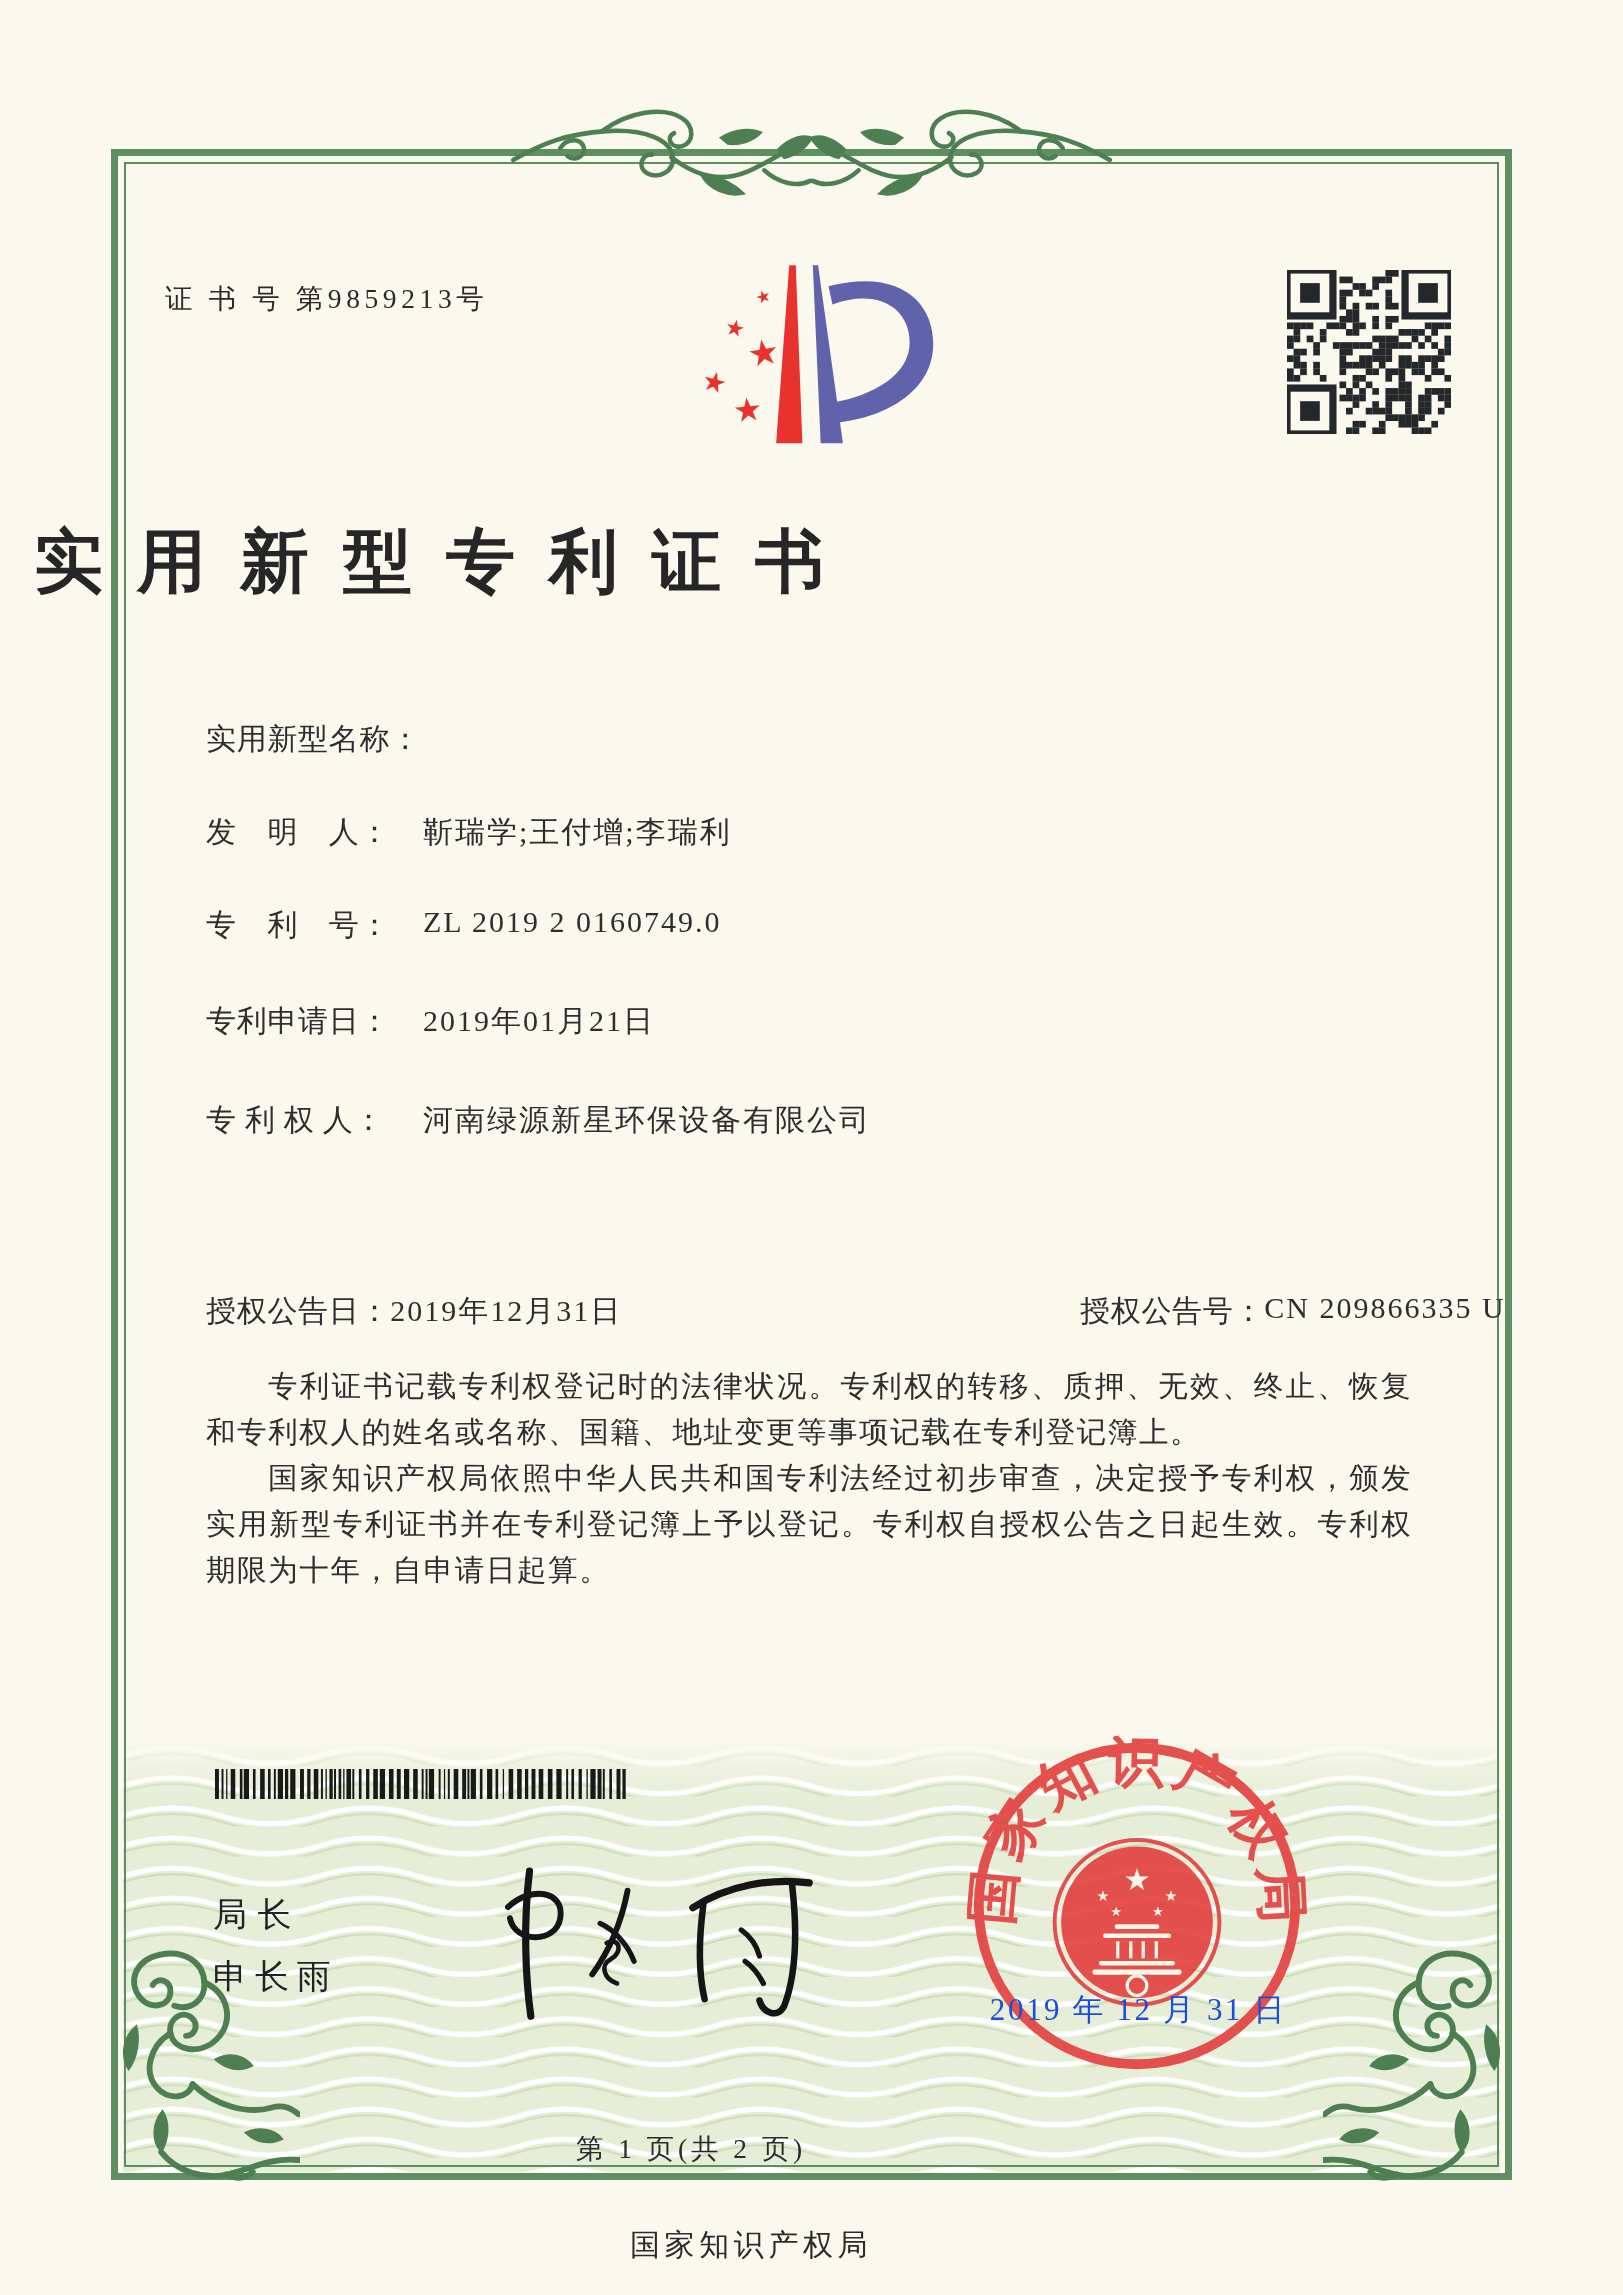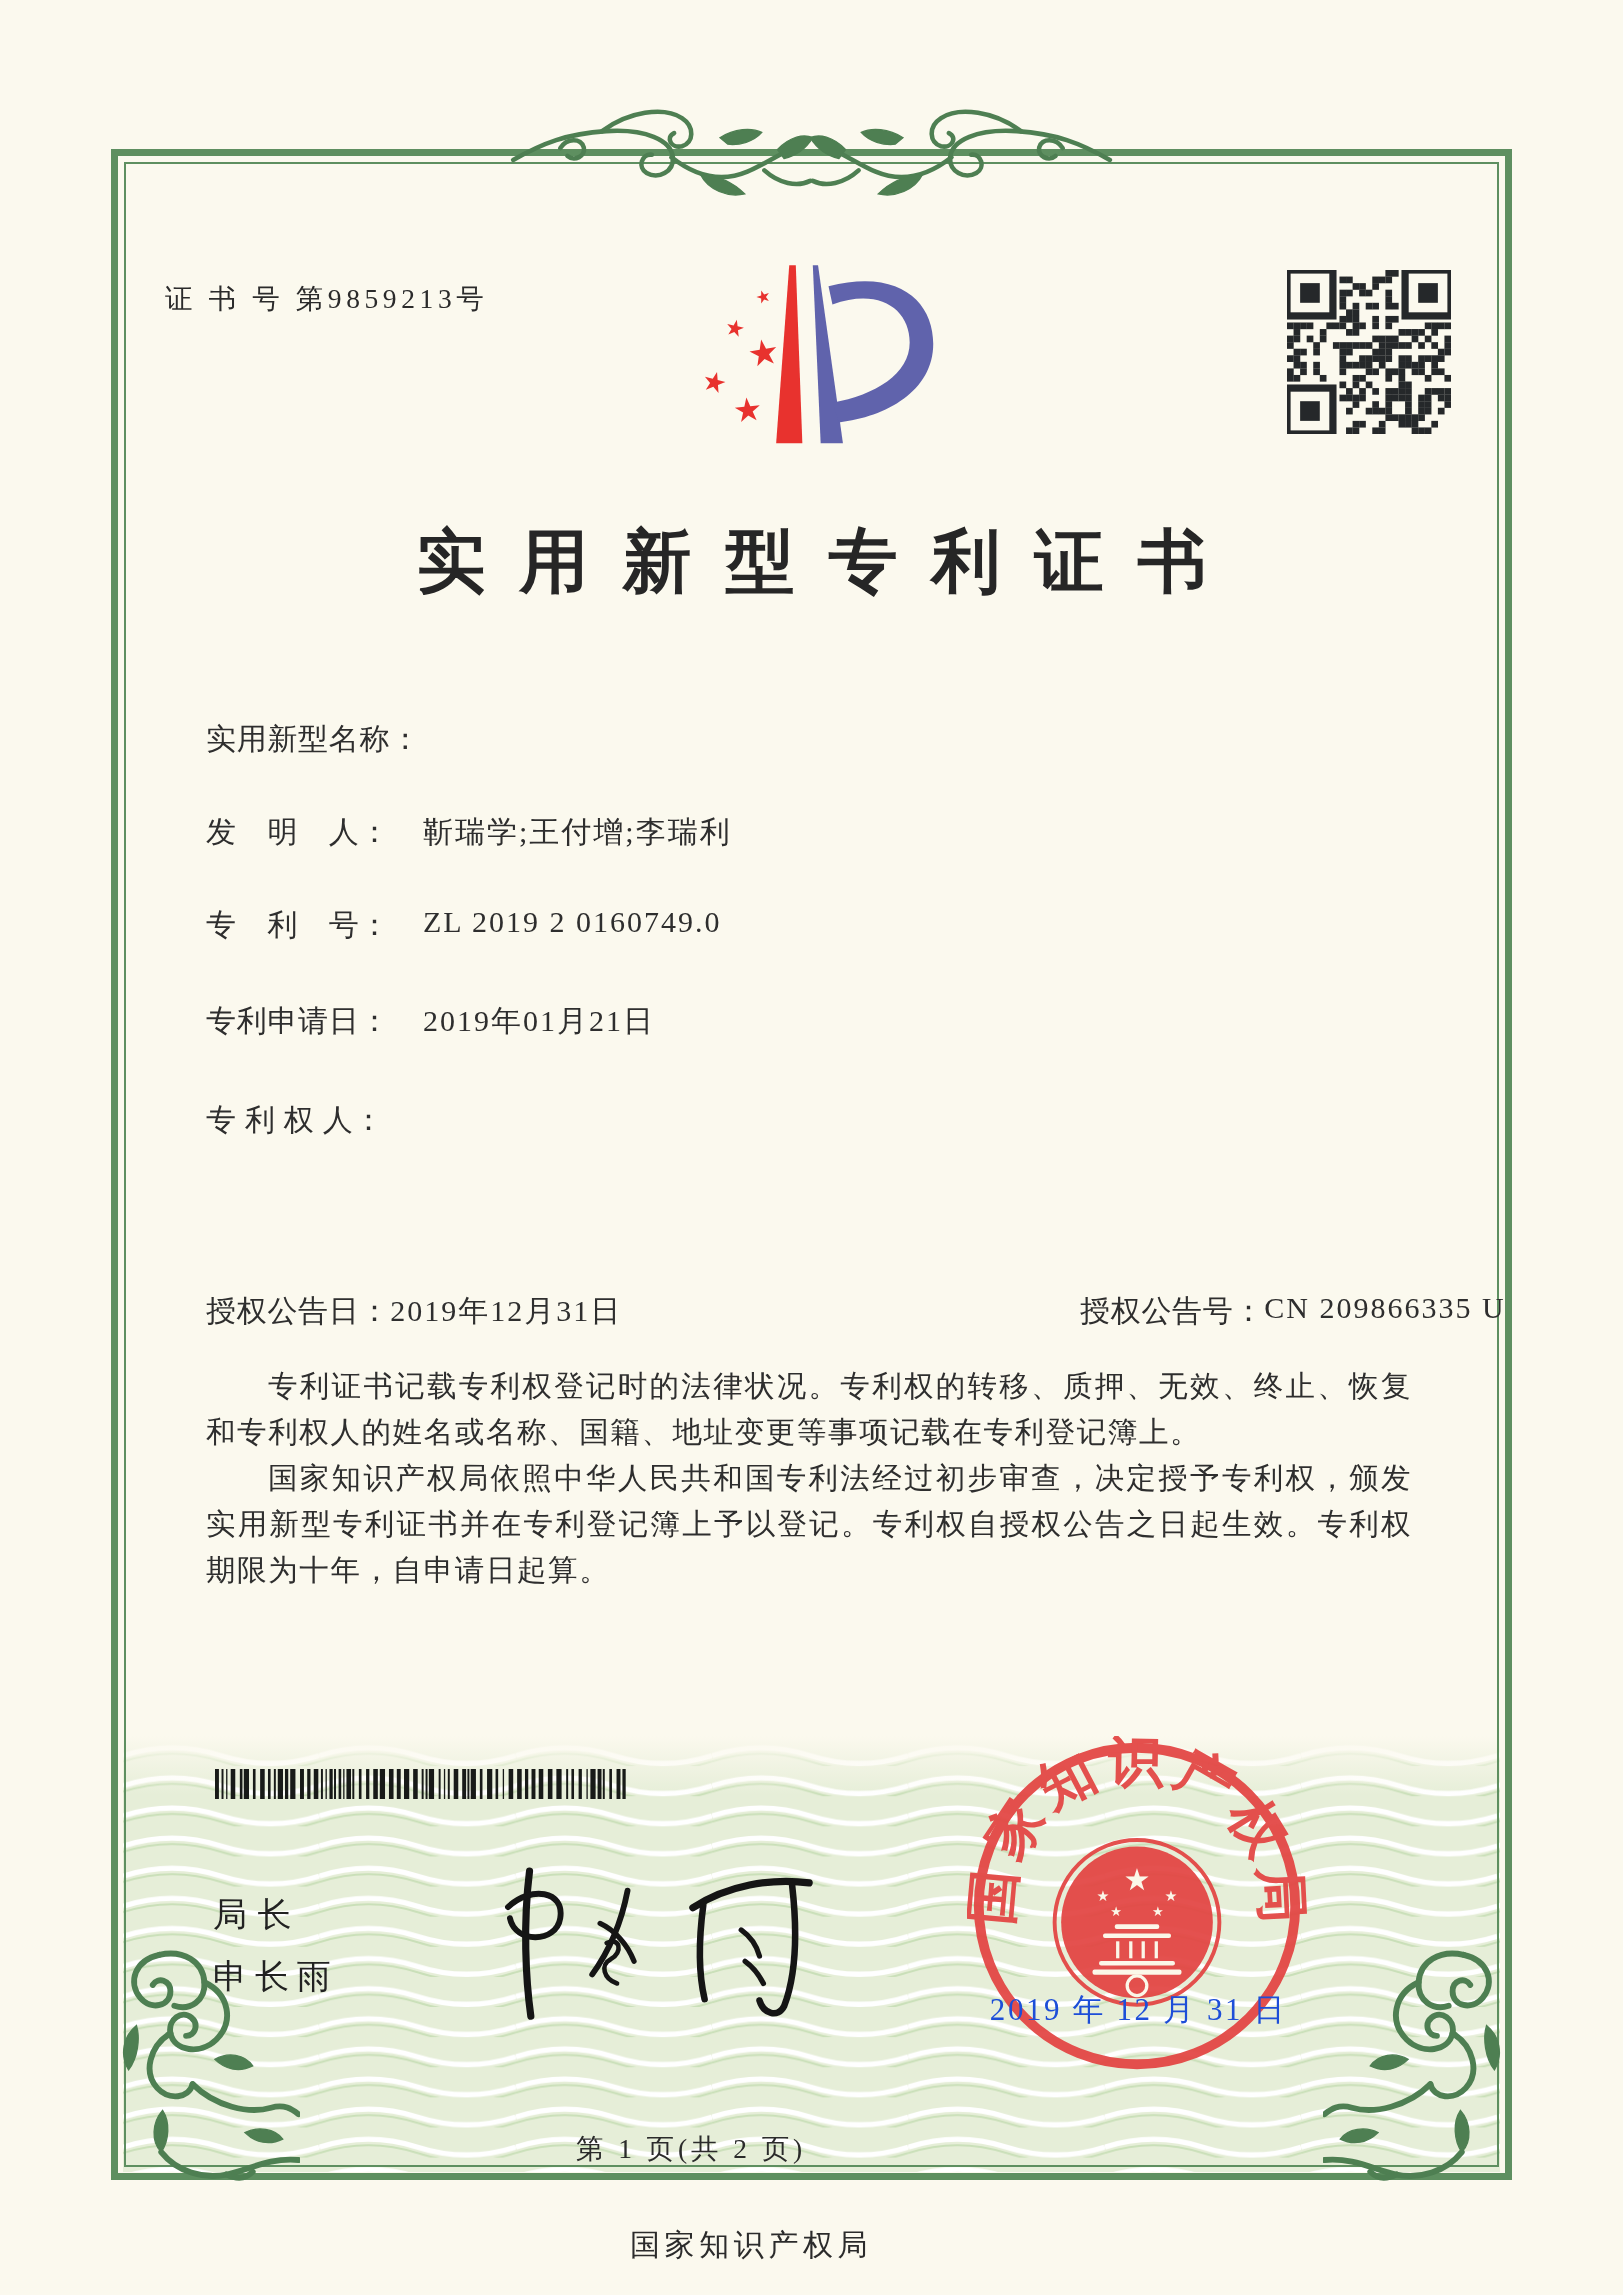--- a/index.html
+++ b/index.html
@@ -16,21 +16,21 @@
 
   
   .ornament-top{position:absolute;left:504px;top:97px;width:615px;height:118px;z-index:2;}
   .ornament-bl{position:absolute;left:97px;top:1947px;width:203px;height:245px;z-index:2;}
   .ornament-br{position:absolute;left:1323px;top:1947px;width:203px;height:245px;z-index:2;transform:scaleX(-1);}
 
   
   .cert-no{position:absolute;left:165px;top:281px;font-size:27.5px;letter-spacing:4.6px;color:#2b2b2b;z-index:3;}
   .logo{position:absolute;left:674px;top:247px;width:275px;height:216px;z-index:3;}
   .qr{position:absolute;left:1287px;top:270px;width:164px;height:164px;z-index:3;}
-  .title{position:absolute;left:0;right:0;top:516px;text-align:center;font-size:69px;font-weight:bold;
+  .title{position:absolute;left:0;right:0;top:516px;text-align:left;font-size:69px;font-weight:bold;
     letter-spacing:34px;text-indent:34px;color:#262626;z-index:3;}
 
   
   .field-row{position:absolute;left:206px;display:flex;font-size:30px;color:#2e2e2e;z-index:3;white-space:nowrap;}
   .field-label{width:217px;flex:0 0 217px;letter-spacing:0.7px;}
   .field-value{letter-spacing:2px;}
   .grant-pair2{position:absolute;left:830px;top:0;display:flex;white-space:nowrap;margin-left:44px;}
 
   
   .paras{position:absolute;left:206px;top:1363px;width:1206px;font-size:29.5px;line-height:46px;
@@ -362,20 +362,21 @@
   <div class="field-row" style="top:905px">
     <span class="field-label">专　利　号：</span>
     <span class="field-value">ZL 2019 2 0160749.0</span>
   </div>
   <div class="field-row" style="top:1001px">
     <span class="field-label">专利申请日：</span>
     <span class="field-value">2019年01月21日</span>
   </div>
   <div class="field-row" style="top:1100px">
     <span class="field-label">专 利 权 人：</span>
+    <span class="field-value">河南绿源新星环保设备有限公司</span>
   </div>
   <div class="field-row" style="top:1291px;width:1211px">
     <span class="field-label" style="width:auto;flex:0 0 auto">授权公告日：</span>
     <span class="field-value">2019年12月31日</span>
     <span class="grant-pair2">
       <span class="field-label" style="width:auto;flex:0 0 auto">授权公告号：</span>
       <span class="field-value">CN 209866335 U</span>
     </span>
   </div>
 

